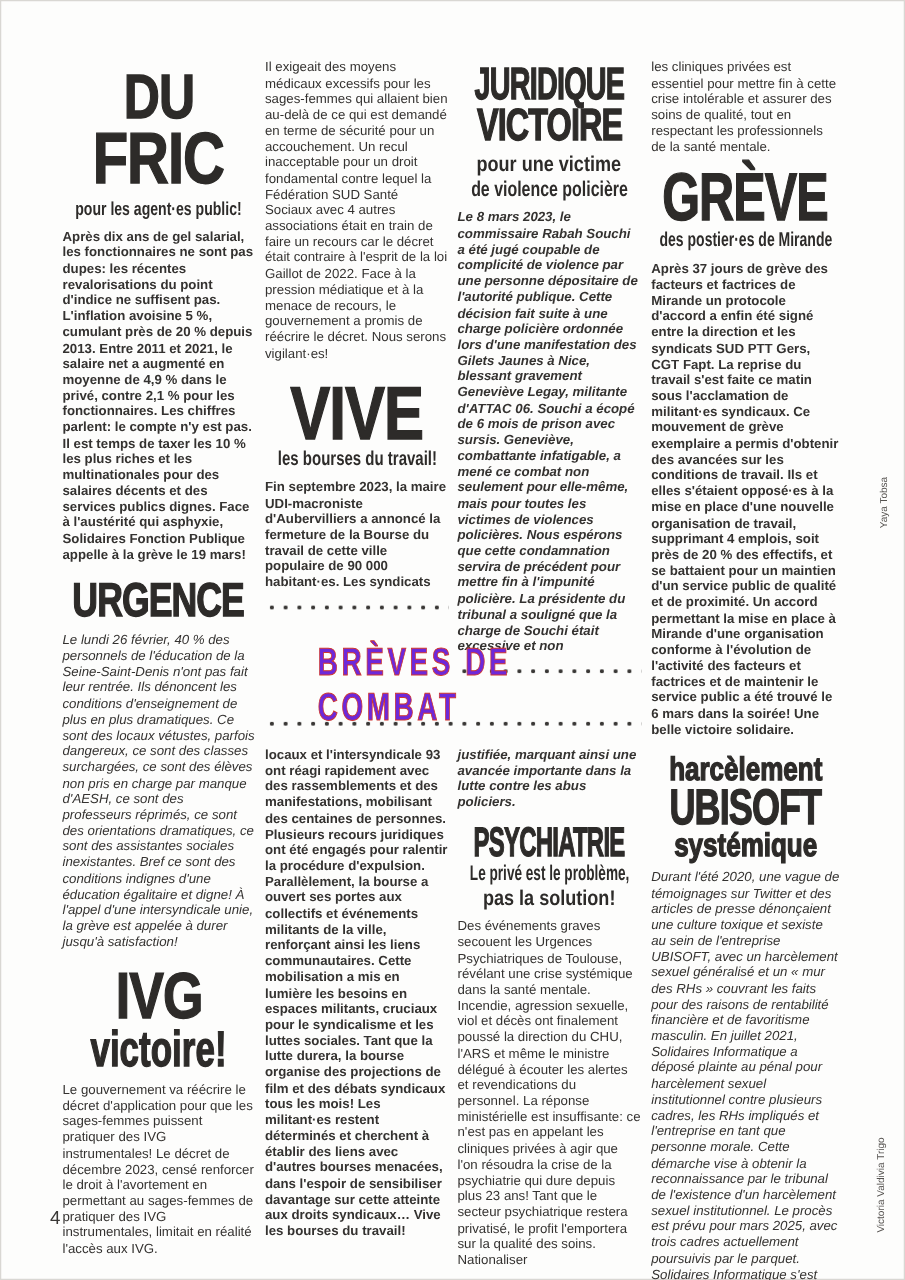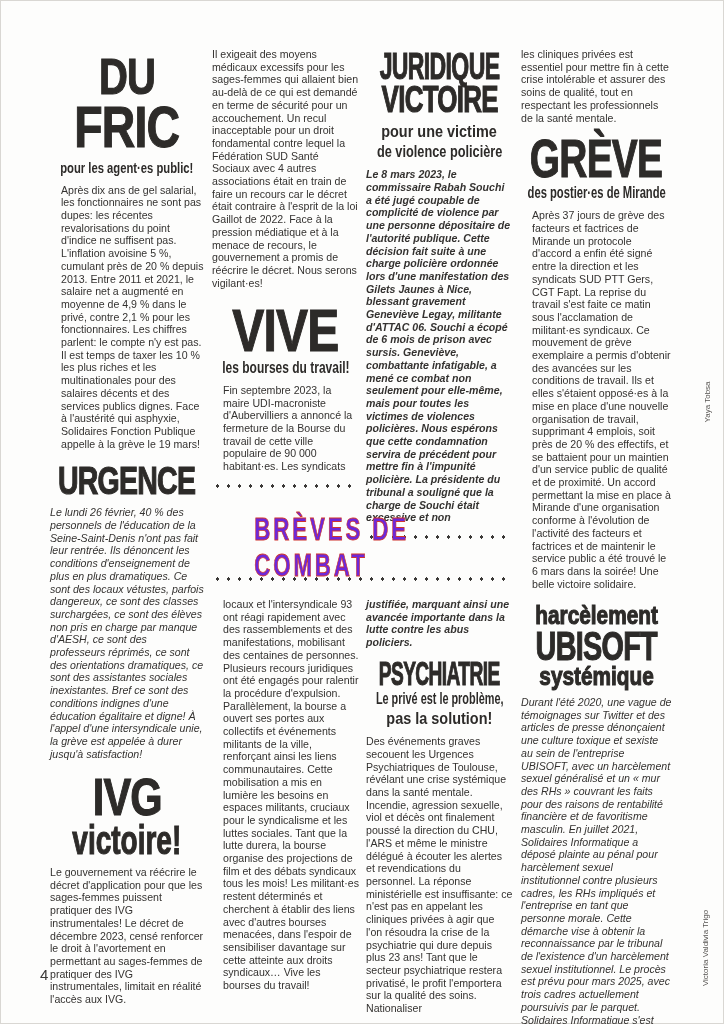--- a/index.html
+++ b/index.html
@@ -20,21 +20,21 @@
     line-height:1.15;
   }
   .cx58{transform:scaleX(.58);} .cx64{transform:scaleX(.64);}
   .cx70{transform:scaleX(.70);} .cx72{transform:scaleX(.72);}
   .cx75{transform:scaleX(.75);} .cx80{transform:scaleX(.80);}
   .cx85{transform:scaleX(.85);}
   .body{
     font-size:10.6px;line-height:12.7px;margin:7px 0 0;color:#343230;
     text-align:left;
   }
-  .reg{font-weight:normal;margin-left:11px;}
+  .reg{font-weight:bold;}
   .bold{font-weight:normal;}
   .it{font-style:italic;}
   .boldit{font-weight:bold;font-style:italic;}
   .dots{
     height:6px;margin-top:10px;
     background-image:radial-gradient(circle,#3a3836 1.5px,transparent 1.8px);
     background-size:11px 6px;background-repeat:repeat-x;background-position:0 50%;
   }
   .dots-long{position:absolute;left:212px;top:576px;width:301px;margin:0;}
   .banner{

